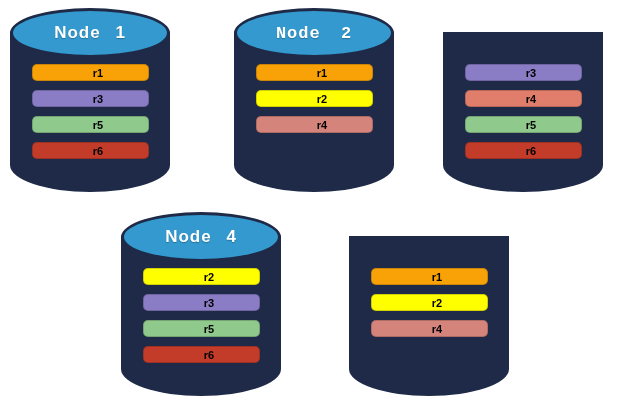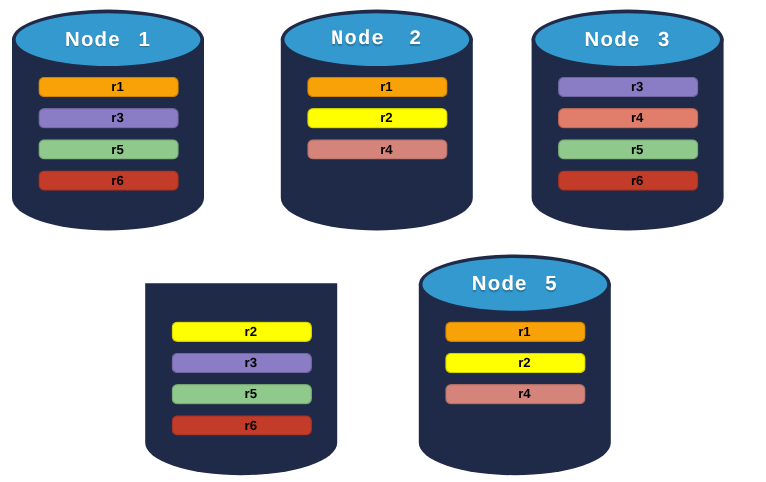--- a/index.html
+++ b/index.html
@@ -83,46 +83,43 @@
     </div>
     <div class="bars">
       <div class="bar" style="background-color: rgb(249, 162, 7);">r1</div>
       <div class="bar" style="background-color: rgb(255, 255, 0);">r2</div>
       <div class="bar" style="background-color: rgb(213, 132, 124);">r4</div>
     </div>
   </div>
 
   <div class="node n3">
     <div class="cyl-body" style="background-color: rgb(30, 42, 71);"></div>
-    <div class="cyl-top" style="background-color: rgb(51, 153, 206);">
-      <span class="node-title">Node 3</span>
-    </div>
     <div class="bars">
       <div class="bar" style="background-color: rgb(138, 124, 197);">r3</div>
       <div class="bar" style="background-color: rgb(224, 126, 107);">r4</div>
       <div class="bar" style="background-color: rgb(143, 201, 140);">r5</div>
       <div class="bar" style="background-color: rgb(195, 60, 42);">r6</div>
     </div>
   </div>
 
   <div class="node n4">
     <div class="cyl-body" style="background-color: rgb(30, 42, 71);"></div>
+    <div class="cyl-top" style="background-color: rgb(51, 153, 206);">
+      <span class="node-title">Node 4</span>
+    </div>
     <div class="bars">
       <div class="bar" style="background-color: rgb(255, 255, 0);">r2</div>
       <div class="bar" style="background-color: rgb(138, 124, 197);">r3</div>
       <div class="bar" style="background-color: rgb(143, 201, 140);">r5</div>
       <div class="bar" style="background-color: rgb(195, 60, 42);">r6</div>
     </div>
   </div>
 
   <div class="node n5">
     <div class="cyl-body" style="background-color: rgb(30, 42, 71);"></div>
-    <div class="cyl-top" style="background-color: rgb(51, 153, 206);">
-      <span class="node-title">Node 5</span>
-    </div>
     <div class="bars">
       <div class="bar" style="background-color: rgb(249, 162, 7);">r1</div>
       <div class="bar" style="background-color: rgb(255, 255, 0);">r2</div>
       <div class="bar" style="background-color: rgb(213, 132, 124);">r4</div>
     </div>
   </div>
 
 </div>
 
 </body></html>

